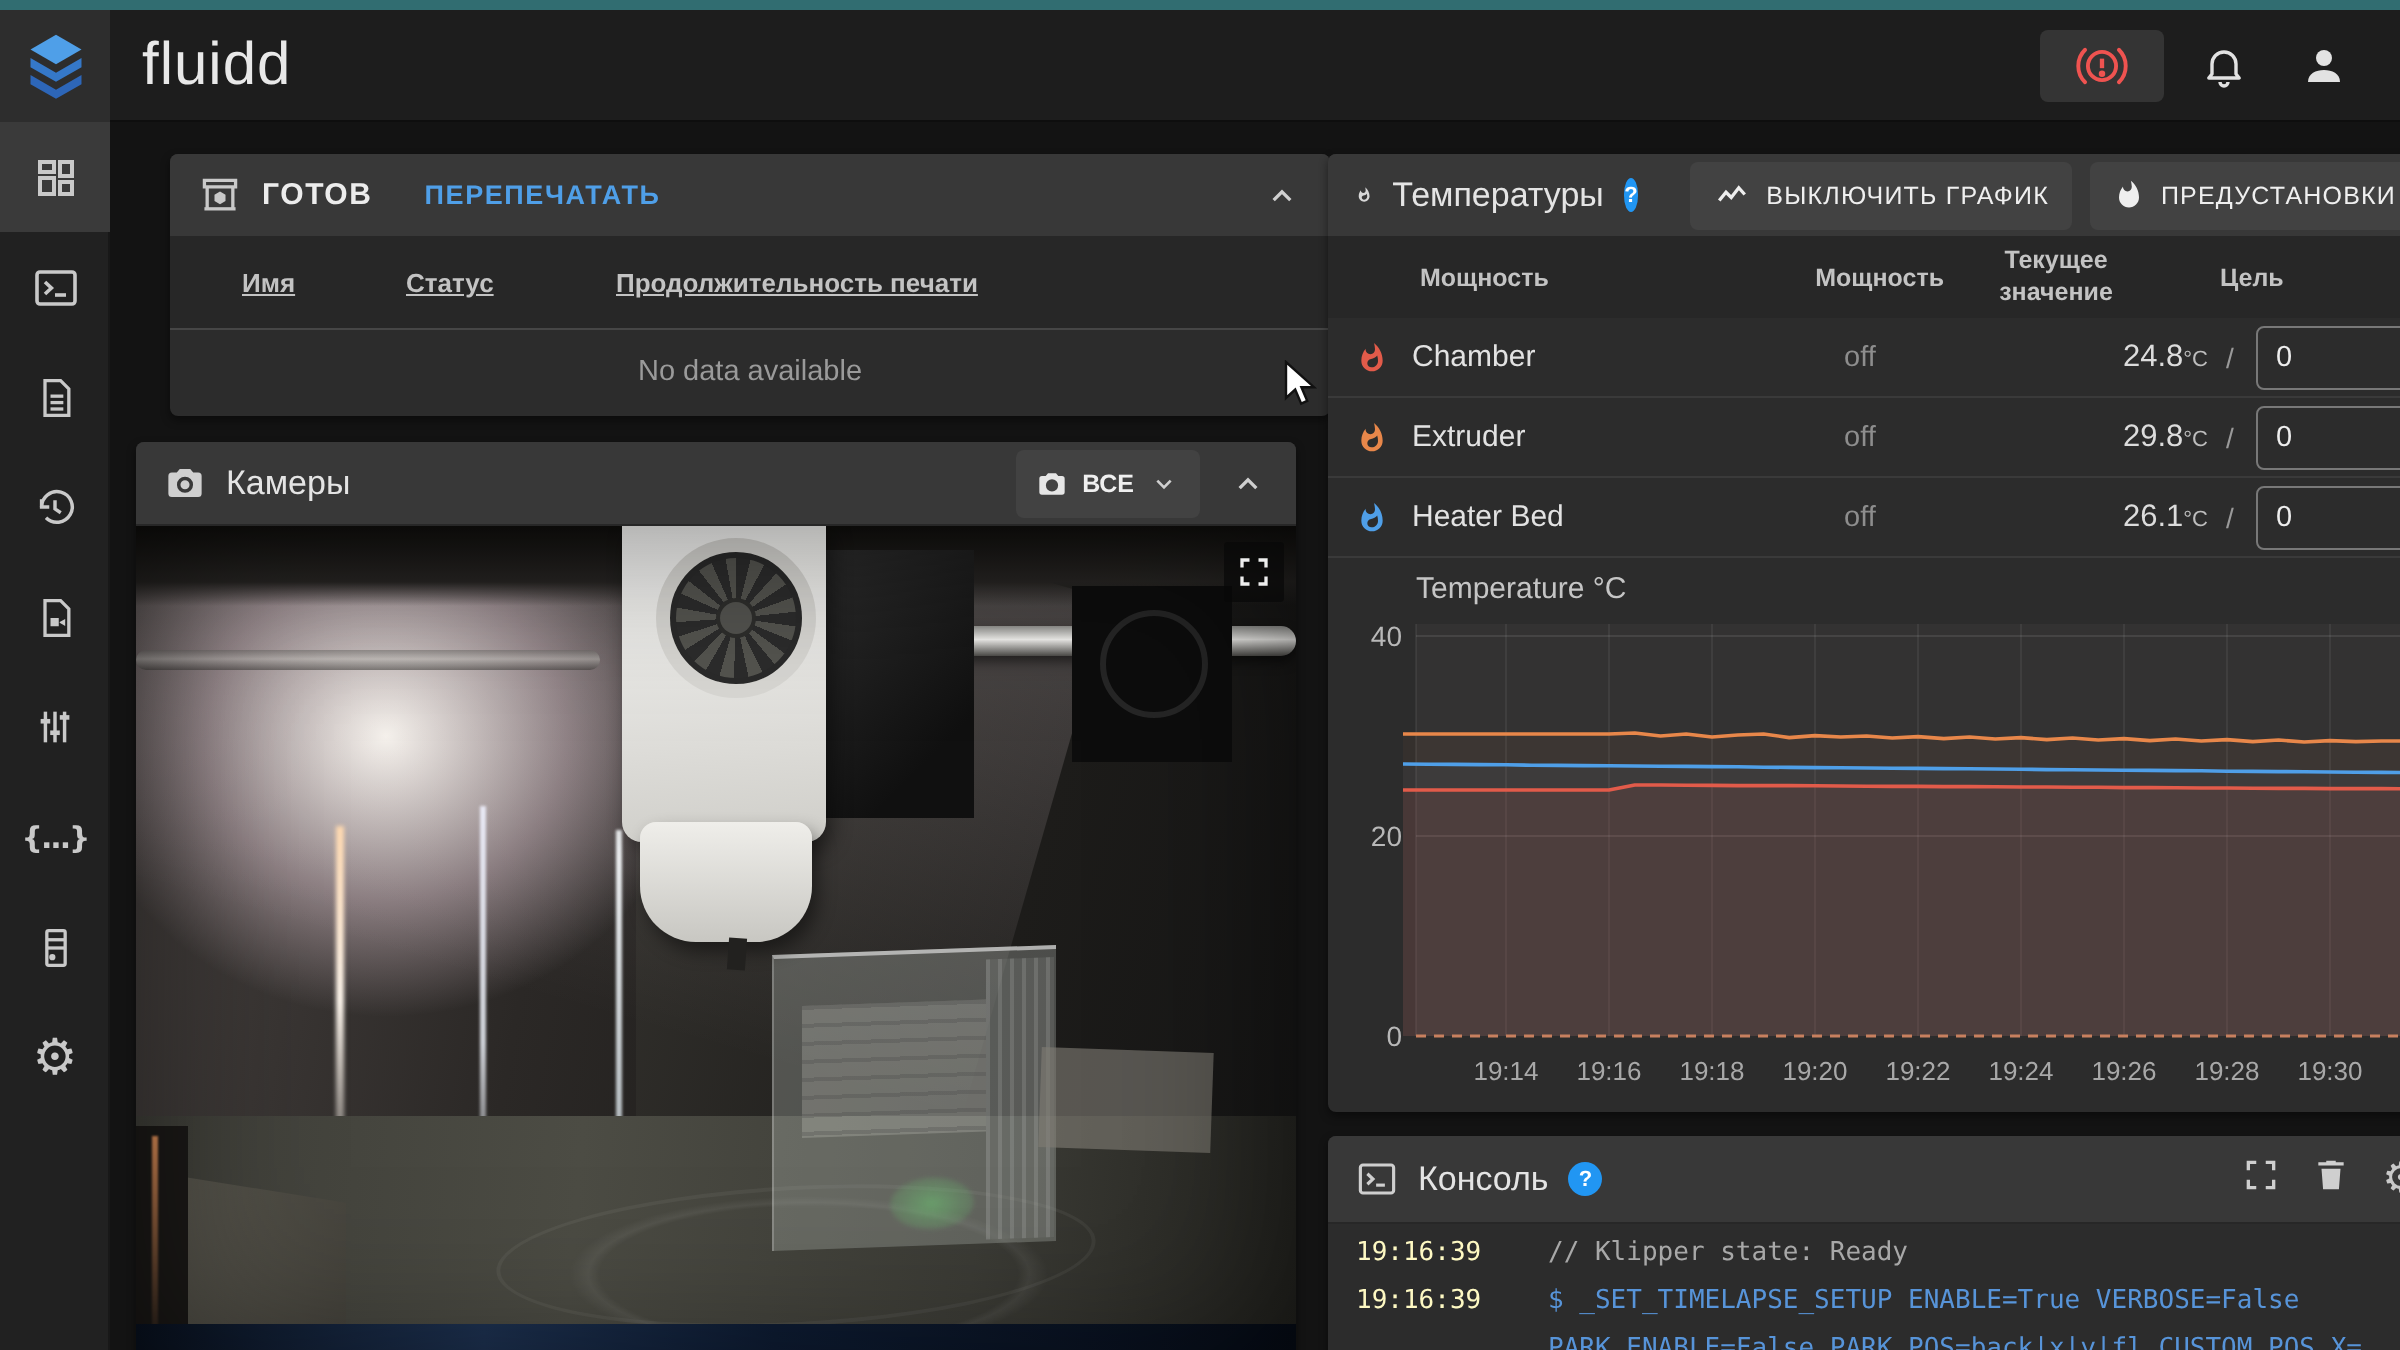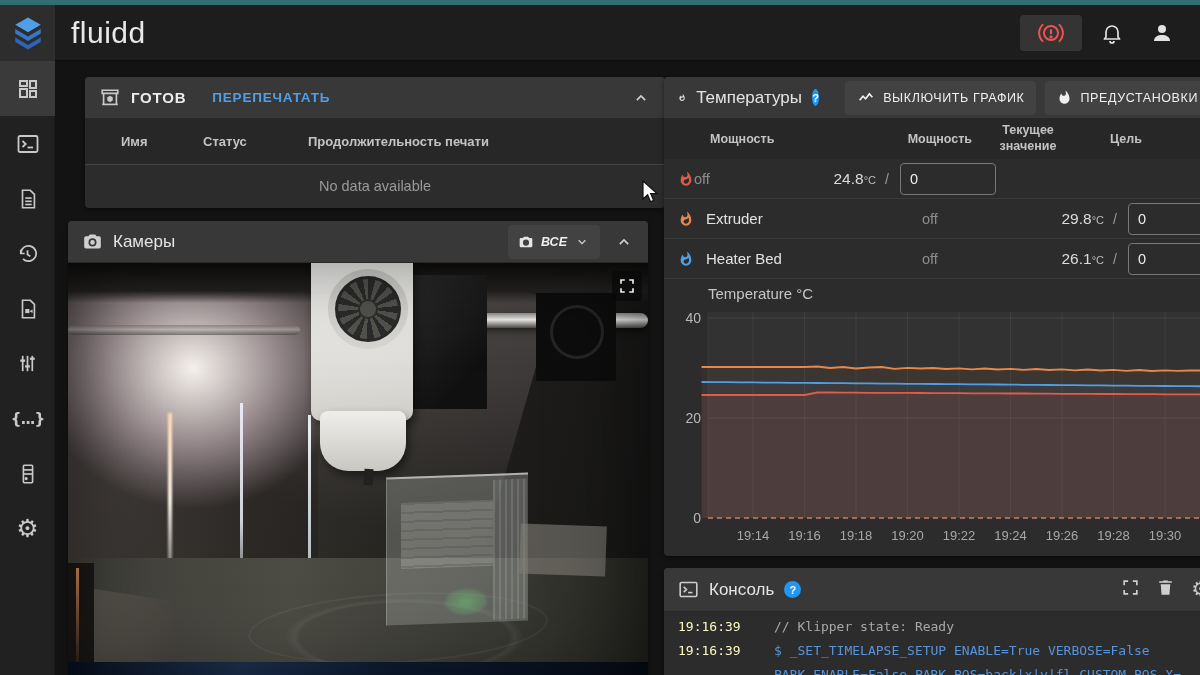--- a/index.html
+++ b/index.html
@@ -28,27 +28,27 @@
   .panel { position:absolute; background:#2c2c2c; border-radius:4px; box-shadow:0 2px 5px rgba(0,0,0,0.45); }
   .panel-header { height:42px; background:#383838; border-radius:4px 4px 0 0; display:flex; align-items:center; padding:0 14px; border-bottom:1px solid rgba(0,0,0,0.3); }
   .panel-title { font-size:17px; color:#e4e4e4; margin-left:10px; font-weight:400; }
   .help-circle { width:17px; height:17px; border-radius:50%; background:#2196f3; color:#fff; font-size:11px; font-weight:bold; display:flex; align-items:center; justify-content:center; margin-left:10px; cursor:pointer; }
   .chev-btn { margin-left:14px; cursor:pointer; display:flex; align-items:center; }
   .hdr-btn { height:34px; background:#424242; border-radius:4px; display:flex; align-items:center; gap:8px; padding:0 12px; font-size:12.5px; font-weight:normal; letter-spacing:0.6px; color:#efefef; cursor:pointer; white-space:nowrap; }
   
   #status-panel { left:85px; top:77px; width:580px; height:131px; }
   .status-title { font-size:15px; font-weight:bold; letter-spacing:0.8px; color:#ececec; margin-left:10px; }
   .reprint-link { font-size:13.5px; font-weight:bold; letter-spacing:0.8px; color:#4f9fe8; margin-left:26px; cursor:pointer; }
-  .jobs-thead { height:45px; background:#272727; display:flex; align-items:center; font-size:13px; font-weight:bold; color:#c3c3c3; }
+  .jobs-thead { height:45px; background:#272727; display:flex; align-items:center; font-size:13px; font-weight:bold; color:#c3c3c3;text-decoration:underline; }
   .jobs-thead .c1 { margin-left:36px; width:82px; }
   .jobs-thead .c2 { width:105px; }
   .jobs-empty { height:43px; border-top:1px solid #464646; display:flex; align-items:center; justify-content:center; font-size:14.5px; color:#9a9a9a; }
   
   #camera-panel { left:68px; top:221px; width:580px; height:470px; }
-  .all-btn { margin-left:auto; height:34px; background:#424242; border-radius:4px; display:flex; align-items:center; gap:7px; padding:0 10px; font-size:12.5px; font-weight:bold; color:#efefef; cursor:pointer;font-style:italic; }
+  .all-btn { margin-left:auto; height:34px; background:#424242; border-radius:4px; display:flex; align-items:center; gap:7px; padding:0 10px; font-size:12.5px; font-weight:bold; color:#efefef; cursor:pointer; }
   
   .webcam { position:relative; width:580px; height:428px; overflow:hidden; background:#1f1e1c; }
   .wc { position:absolute; }
   .wc-wall-right { left:250px; top:0; width:330px; height:428px; background:linear-gradient(105deg,#34322e,#1d1c1a 55%,#151515); }
   .wc-wall-left { left:0; top:0; width:258px; height:428px; background:linear-gradient(100deg,#474240,#2b2826 70%,#242220); }
   .wc-flare { left:-90px; top:-90px; width:430px; height:390px; background:radial-gradient(closest-side, rgba(255,252,246,0.95), rgba(255,228,238,0.42) 42%, rgba(255,228,238,0) 72%); }
   .wc-beam { left:-60px; top:-40px; width:520px; height:270px; transform:rotate(16deg); background:linear-gradient(rgba(255,236,242,0.20), rgba(255,236,242,0)); }
   .wc-streak1 { left:100px; top:150px; width:4px; height:195px; background:linear-gradient(#ffd9b0,#fff7ee 45%, rgba(255,215,180,0)); filter:blur(1px); }
   .wc-streak2 { left:172px; top:140px; width:3px; height:215px; background:linear-gradient(#e9e9f5,#cfd2d8 55%, rgba(210,215,225,0)); filter:blur(0.7px); }
   .wc-streak3 { left:240px; top:152px; width:3px; height:235px; background:linear-gradient(#f2f4f6,#b9c0c4 60%, rgba(190,200,205,0)); filter:blur(0.7px); }
@@ -330,20 +330,21 @@
       <span>Текущее</span><br>
       <span>значение</span>
     </span>
     <span class="h-target">Цель</span>
   </div>
   <div id="temp-rows">
       <div class="temp-row">
         <svg width="16" height="16" viewBox="0 0 24 24" fill="#e25b4a">
           <path d="M13.5.67s.74 2.65.74 4.8c0 2.06-1.35 3.73-3.41 3.73-2.07 0-3.63-1.67-3.63-3.73l.03-.36C5.21 7.51 4 10.62 4 14c0 4.42 3.58 8 8 8s8-3.58 8-8C20 8.61 17.41 3.8 13.5.67zM11.71 19c-1.78 0-3.22-1.4-3.22-3.14 0-1.62 1.05-2.76 2.81-3.12 1.77-.36 3.6-1.21 4.62-2.58.39 1.29.59 2.65.59 4.04 0 2.65-2.15 4.8-4.8 4.8z"></path>
         </svg>
+        <span class="temp-name">Chamber</span>
         <span class="temp-power">off</span>
         <span class="temp-current">24.8<span class="temp-unit">°C</span></span>
         <span class="temp-slash">/</span>
         <span class="target-box">
           <span class="target-val">0</span>
         </span>
       </div>
       <div class="temp-row">
         <svg width="16" height="16" viewBox="0 0 24 24" fill="#e8874a">
           <path d="M13.5.67s.74 2.65.74 4.8c0 2.06-1.35 3.73-3.41 3.73-2.07 0-3.63-1.67-3.63-3.73l.03-.36C5.21 7.51 4 10.62 4 14c0 4.42 3.58 8 8 8s8-3.58 8-8C20 8.61 17.41 3.8 13.5.67zM11.71 19c-1.78 0-3.22-1.4-3.22-3.14 0-1.62 1.05-2.76 2.81-3.12 1.77-.36 3.6-1.21 4.62-2.58.39 1.29.59 2.65.59 4.04 0 2.65-2.15 4.8-4.8 4.8z"></path>

